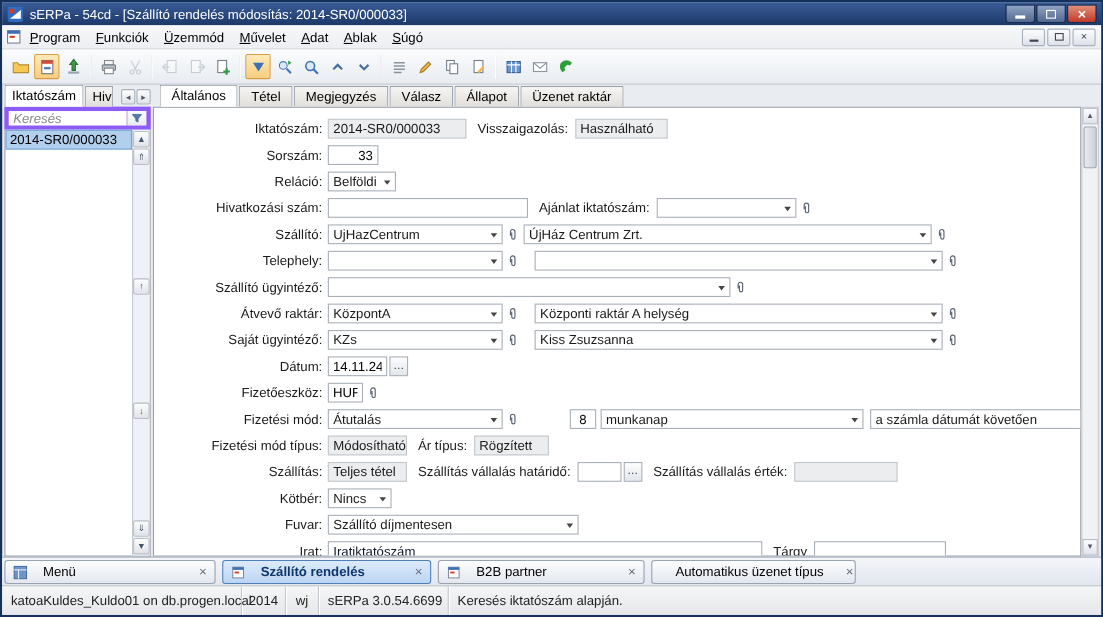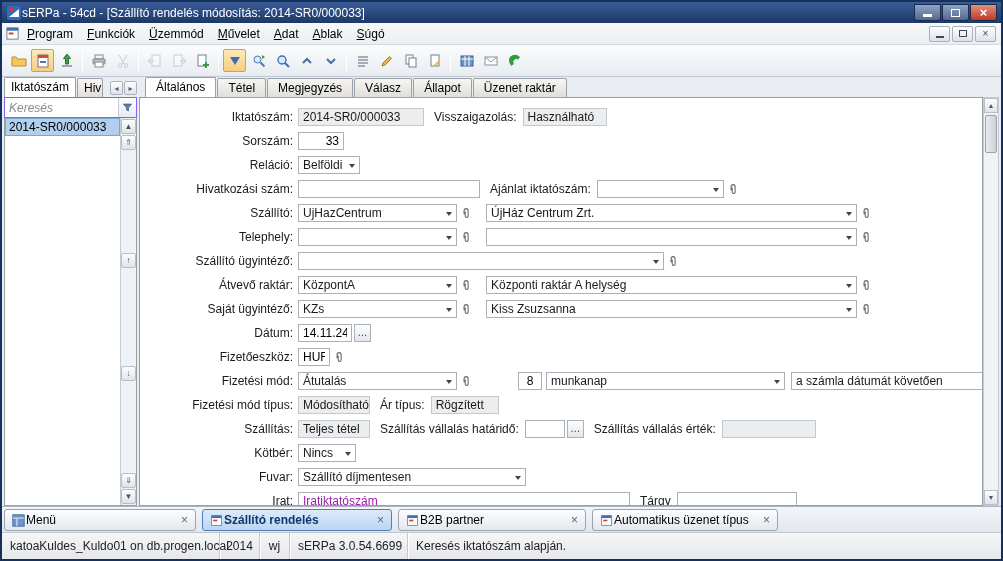--- a/index.html
+++ b/index.html
@@ -1,20 +1,20 @@
 <!DOCTYPE html>
 <html><head>
 <meta charset="utf-8">
 <style>
   *{margin:0;padding:0;box-sizing:border-box;font-family:"Liberation Sans",sans-serif}
   html,body{width:1003px;height:561px;overflow:hidden;background:#57606c}
   #window{position:relative;width:1003px;height:561px;border:2px solid #16305c;background:#e9edf2}
   
   .titlebar{position:absolute;left:0;top:0;right:0;height:21px;background:linear-gradient(#3a5c97,#1c3868);display:flex;align-items:center;padding:0 4px;color:#fff;font-size:12px}
-  .title-text{white-space:nowrap}
+  .title-text{margin-left:5px;white-space:nowrap}
   .winbtns{margin-left:auto;display:flex;gap:1px}
   .wbtn{width:27px;height:17px;display:flex;align-items:center;justify-content:center;border:1px solid #1a2c4e;border-radius:0 0 3px 3px;background:linear-gradient(#8fa3c4,#53688f)}
   .wbtn.close{background:linear-gradient(#e2907b,#bf3a28)}
   .g-min{width:9px;height:3px;background:#fff;margin-top:6px}
   .g-rest{width:9px;height:8px;border:1px solid #fff;background:transparent}
   .g-x{color:#fff;font-size:13px;font-weight:bold;line-height:1}
   
   .menubar{position:absolute;left:0;top:21px;right:0;height:22px;background:linear-gradient(#f7f8fa,#eceef1);display:flex;align-items:center;font-size:12px;padding:0 3px;border-bottom:1px solid #d4d8dd}
   .menu-item{padding:3px 7px;white-space:nowrap}
   .mdibtns{margin-left:auto;display:flex;gap:2px;padding-right:2px}
@@ -30,21 +30,21 @@
   
   .content{position:absolute;left:0;right:0;top:75px;height:429px}
   
   .left-panel{position:absolute;left:2px;top:0;width:133px;height:429px}
   .lp-tabs{height:20px;display:flex;align-items:flex-end;font-size:12px}
   .ltab{height:19px;padding:2px 6px;background:linear-gradient(#f6f5f3,#e0dfdb);border:1px solid #9aa0a8;border-bottom:none;border-radius:2px 2px 0 0;margin-right:1px;white-space:nowrap;overflow:hidden}
   .ltab.active{background:#fff;height:20px;z-index:2;position:relative}
   .ltab.cut{width:26px}
   .ltab-scroll{margin-left:auto;display:flex;gap:1px;padding-bottom:2px}
   .lsb{width:13px;height:14px;display:flex;align-items:center;justify-content:center;font-size:8px;color:#556;background:linear-gradient(#fdfdfd,#dfe3e9);border:1px solid #aab2bc;border-radius:2px}
-  .search-row{height:21px;display:flex;border:1px solid #8b5cf6;background:#f0abfc}
+  .search-row{height:21px;display:flex;border:4px solid #8b5cf6;background:#f0abfc}
   .search-input{flex:1;min-width:0;border:none;outline:none;font-size:12px;padding:0 4px}
   .search-input::placeholder{font-style:italic;color:#8a8a8a}
   .funnel-btn{width:18px;display:flex;align-items:center;justify-content:center;border-left:1px solid #c5cbd3;background:linear-gradient(#fdfdfe,#e7ebf0)}
   .lp-body{position:absolute;left:0;top:41px;right:0;bottom:0;border:1px solid #9aa0a8;border-top:none;background:#fff}
   .lp-list{position:absolute;left:0;top:0;right:16px;bottom:0;font-size:12px}
   .lp-item{padding:1px 3px;border:1px solid transparent;white-space:nowrap}
   .lp-item.selected{background:#b2d0ee;border-color:#79a6d7}
   .lp-nav{position:absolute;right:0;top:0;bottom:0;width:16px;background:#eef1f5;border-left:1px solid #c5cbd3}
   .nbtn{position:absolute;left:0;width:15px;height:15px;display:flex;align-items:center;justify-content:center;font-size:8px;color:#456;background:linear-gradient(#fdfdfd,#dfe3e9);border:1px solid #b7bec8;border-radius:2px}
   
@@ -60,21 +60,21 @@
   .tin{height:18px;border:1px solid #a9b0b8;padding:0 4px;font-size:12px;flex:none;outline:none;background:#fff}
   .combo{height:18px;border:1px solid #a9b0b8;background:#fff;display:inline-flex;align-items:center;flex:none;position:relative;padding:0 14px 0 4px;white-space:nowrap;overflow:hidden}
   .carrow{position:absolute;right:4px;top:7px;width:0;height:0;border-left:3.5px solid transparent;border-right:3.5px solid transparent;border-top:4px solid #444}
   .clip{width:15px;height:18px;display:flex;align-items:center;justify-content:center;margin-left:2px;flex:none}
   .ell{width:17px;height:18px;margin-left:2px;font-size:10px;line-height:1;background:linear-gradient(#fdfdfd,#e2e6eb);border:1px solid #a9b0b8;flex:none;color:#333}
   .vscroll{position:absolute;right:0;top:20px;bottom:0;width:16px;background:#f0f2f4;border:1px solid #c5cbd3}
   .sarrow{position:absolute;left:0;width:14px;height:15px;display:flex;align-items:center;justify-content:center;font-size:7px;color:#556;background:linear-gradient(#fdfdfd,#dfe3e9);border:1px solid #b7bec8}
   .sthumb{position:absolute;left:1px;top:17px;width:12px;height:38px;background:linear-gradient(90deg,#e9ebee,#ccd1d7);border:1px solid #9ba4ae;border-radius:2px}
   
   .bottom-tabs{position:absolute;left:0;right:0;top:504px;height:26px;background:linear-gradient(#f3f5f9,#e2e7ef);border-top:1px solid #aab4c2}
-  .btab{position:absolute;top:2px;height:22px;display:flex;align-items:center;gap:1px;padding:0 7px;background:linear-gradient(#fcfdfe,#e3e7ee);border:1px solid #98a2b0;border-radius:3px;font-size:12px;white-space:nowrap;overflow:hidden}
+  .btab{position:absolute;top:2px;height:22px;display:flex;align-items:center;gap:14px;padding:0 7px;background:linear-gradient(#fcfdfe,#e3e7ee);border:1px solid #98a2b0;border-radius:3px;font-size:12px;white-space:nowrap;overflow:hidden}
   .btab.active{background:linear-gradient(#ddebfb,#bbd5f2);border-color:#4f7fba;color:#10376b;font-weight:bold}
   .btab .x{margin-left:auto;color:#667;font-size:12px;font-weight:normal;line-height:1;padding-left:6px}
   
   .statusbar{position:absolute;left:0;right:0;bottom:0;height:27px;background:linear-gradient(#f5f6f7,#e5e7ea);border-top:1px solid #c0c5cb;display:flex;align-items:center;font-size:12px;color:#222}
   .ssec{padding:0 8px;height:100%;display:flex;align-items:center;border-right:1px solid #c4c9cf;box-shadow:1px 0 0 #fff;white-space:nowrap}
   .ssec.last{border-right:none;box-shadow:none;flex:1}
 </style>
 </head>
 <body>
 
@@ -336,21 +336,21 @@
           <span class="flabel">Szállító:</span>
           <span class="combo" style="width:159px">
               <span>UjHazCentrum</span>
               <span class="carrow"></span>
             </span>
           <span class="clip">
               <svg width="13" height="13" viewBox="0 0 16 16">
                 <path d="M5 9V4.5a2.5 2.5 0 0 1 5 0V11a1.8 1.8 0 0 1-3.6 0V5.5" fill="none" stroke="#5a6472" stroke-width="1.3"></path>
               </svg>
             </span>
-          <span class="combo" style="width:371px;margin-left:12px">
+          <span class="combo" style="width:371px;margin-left:2px">
               <span>ÚjHáz Centrum Zrt.</span>
               <span class="carrow"></span>
             </span>
           <span class="clip">
               <svg width="13" height="13" viewBox="0 0 16 16">
                 <path d="M5 9V4.5a2.5 2.5 0 0 1 5 0V11a1.8 1.8 0 0 1-3.6 0V5.5" fill="none" stroke="#5a6472" stroke-width="1.3"></path>
               </svg>
             </span>
         </div>
 
@@ -499,21 +499,21 @@
         <div class="frow">
           <span class="flabel">Fuvar:</span>
           <span class="combo" style="width:228px">
               <span>Szállító díjmentesen</span>
               <span class="carrow"></span>
             </span>
         </div>
 
         <div class="frow">
           <span class="flabel">Irat:</span>
-          <input class="tin" style="width: 332px; color: #a21caf;" value="Iratiktatószám">
+          <input class="tin" style="width: 395px; color: #0f172a;" value="Iratiktatószám">
           <span class="flabel2">Tárgy</span>
           <input class="tin" style="width: 120px;" value="">
         </div>
 
       </div>
 
       <div class="vscroll">
         <span class="sarrow" style="top:0">▲</span>
         <div class="sthumb"></div>
         <span class="sarrow" style="bottom:0">▼</span>

